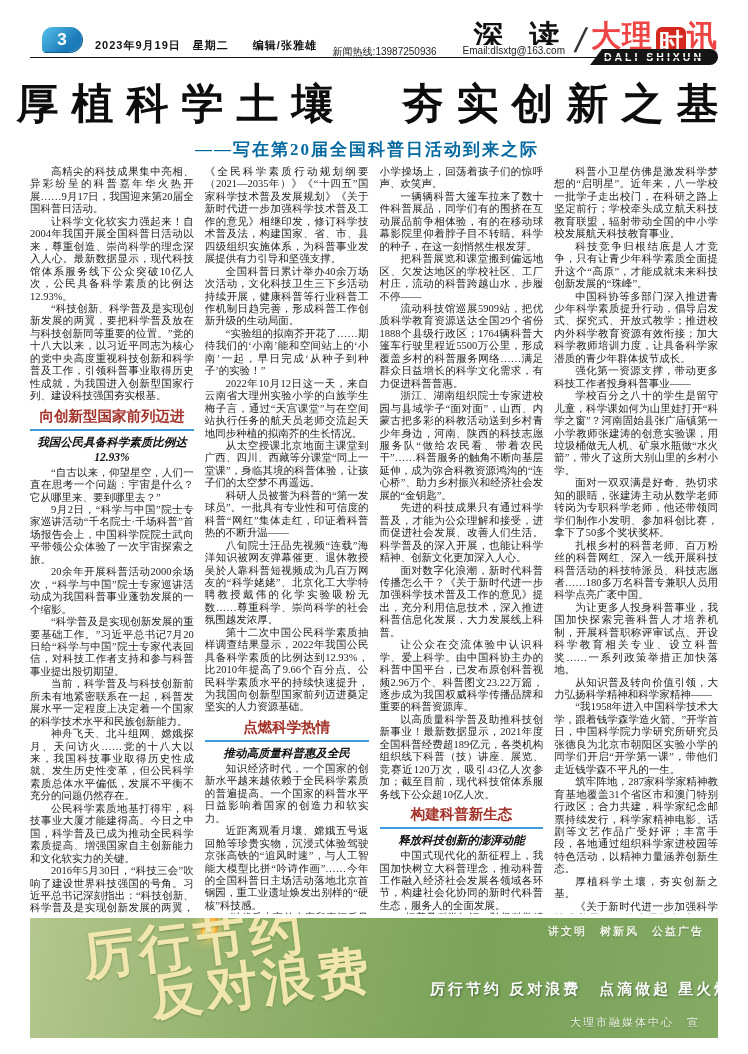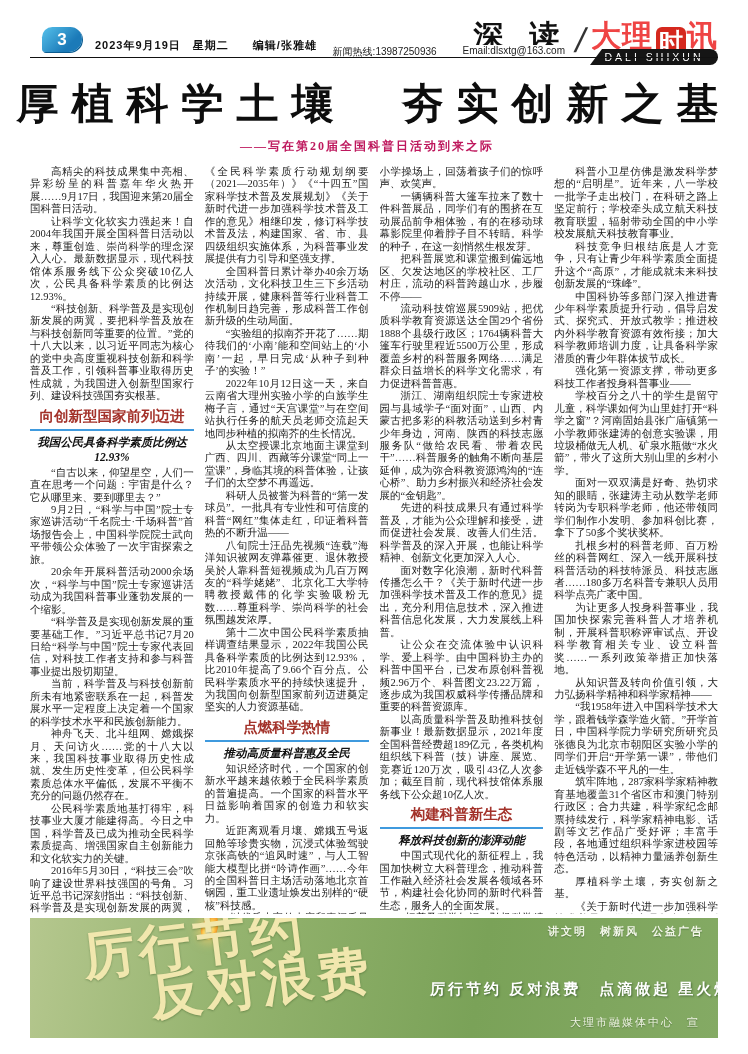--- a/index.html
+++ b/index.html
@@ -34,33 +34,33 @@
     width:30px;height:30px;background:#d5281e;color:#fff;border-radius:6px;
     font-size:24px;font-weight:900;display:flex;align-items:center;justify-content:center;
     margin:0 1px 0 3px;
   }
   .hd-contact{
     position:absolute;right:175px;top:45px;font-family:"Liberation Sans",sans-serif;
     font-size:10px;color:#222;display:flex;gap:26px;background:#fff;padding:0 8px;
   }
   .dali-bar{
     position:absolute;right:30px;top:49px;width:128px;height:16px;background:#151515;
-    color:#fff;font-family:"Liberation Sans",sans-serif;font-size:10.5px;font-weight:normal;
+    color:#fff;font-family:"Liberation Sans",sans-serif;font-size:10.5px;font-weight:bold;
     letter-spacing:3px;display:flex;align-items:center;justify-content:center;
     clip-path:polygon(12px 0,100% 0,100% 100%,0 100%);border-radius:0 8px 8px 0;
   }
   
   .headline{
     position:absolute;left:0;right:0;top:76px;text-align:center;
     font-family:Liberation Mono, monospace;font-weight:900;color:#0d0d0d;
     font-size:42px;letter-spacing:13px;white-space:nowrap;
   }
   .subtitle{
     position:absolute;left:0;right:14px;top:138px;text-align:center;
-    font-family:"Liberation Serif",serif;font-weight:bold;color:#be185d;font-size:12px;letter-spacing:2px;
+    font-family:"Liberation Serif",serif;font-weight:bold;color:#0369a1;font-size:17px;letter-spacing:2px;
   }
   
   .columns{
     position:absolute;left:30px;top:166px;width:688px;height:748px;
     display:flex;gap:11px;
   }
   .col{
     flex:1 1 0;overflow:hidden;text-align:justify;
     font-size:10.5px;line-height:12.45px;color:#1c1c1c;
   }

